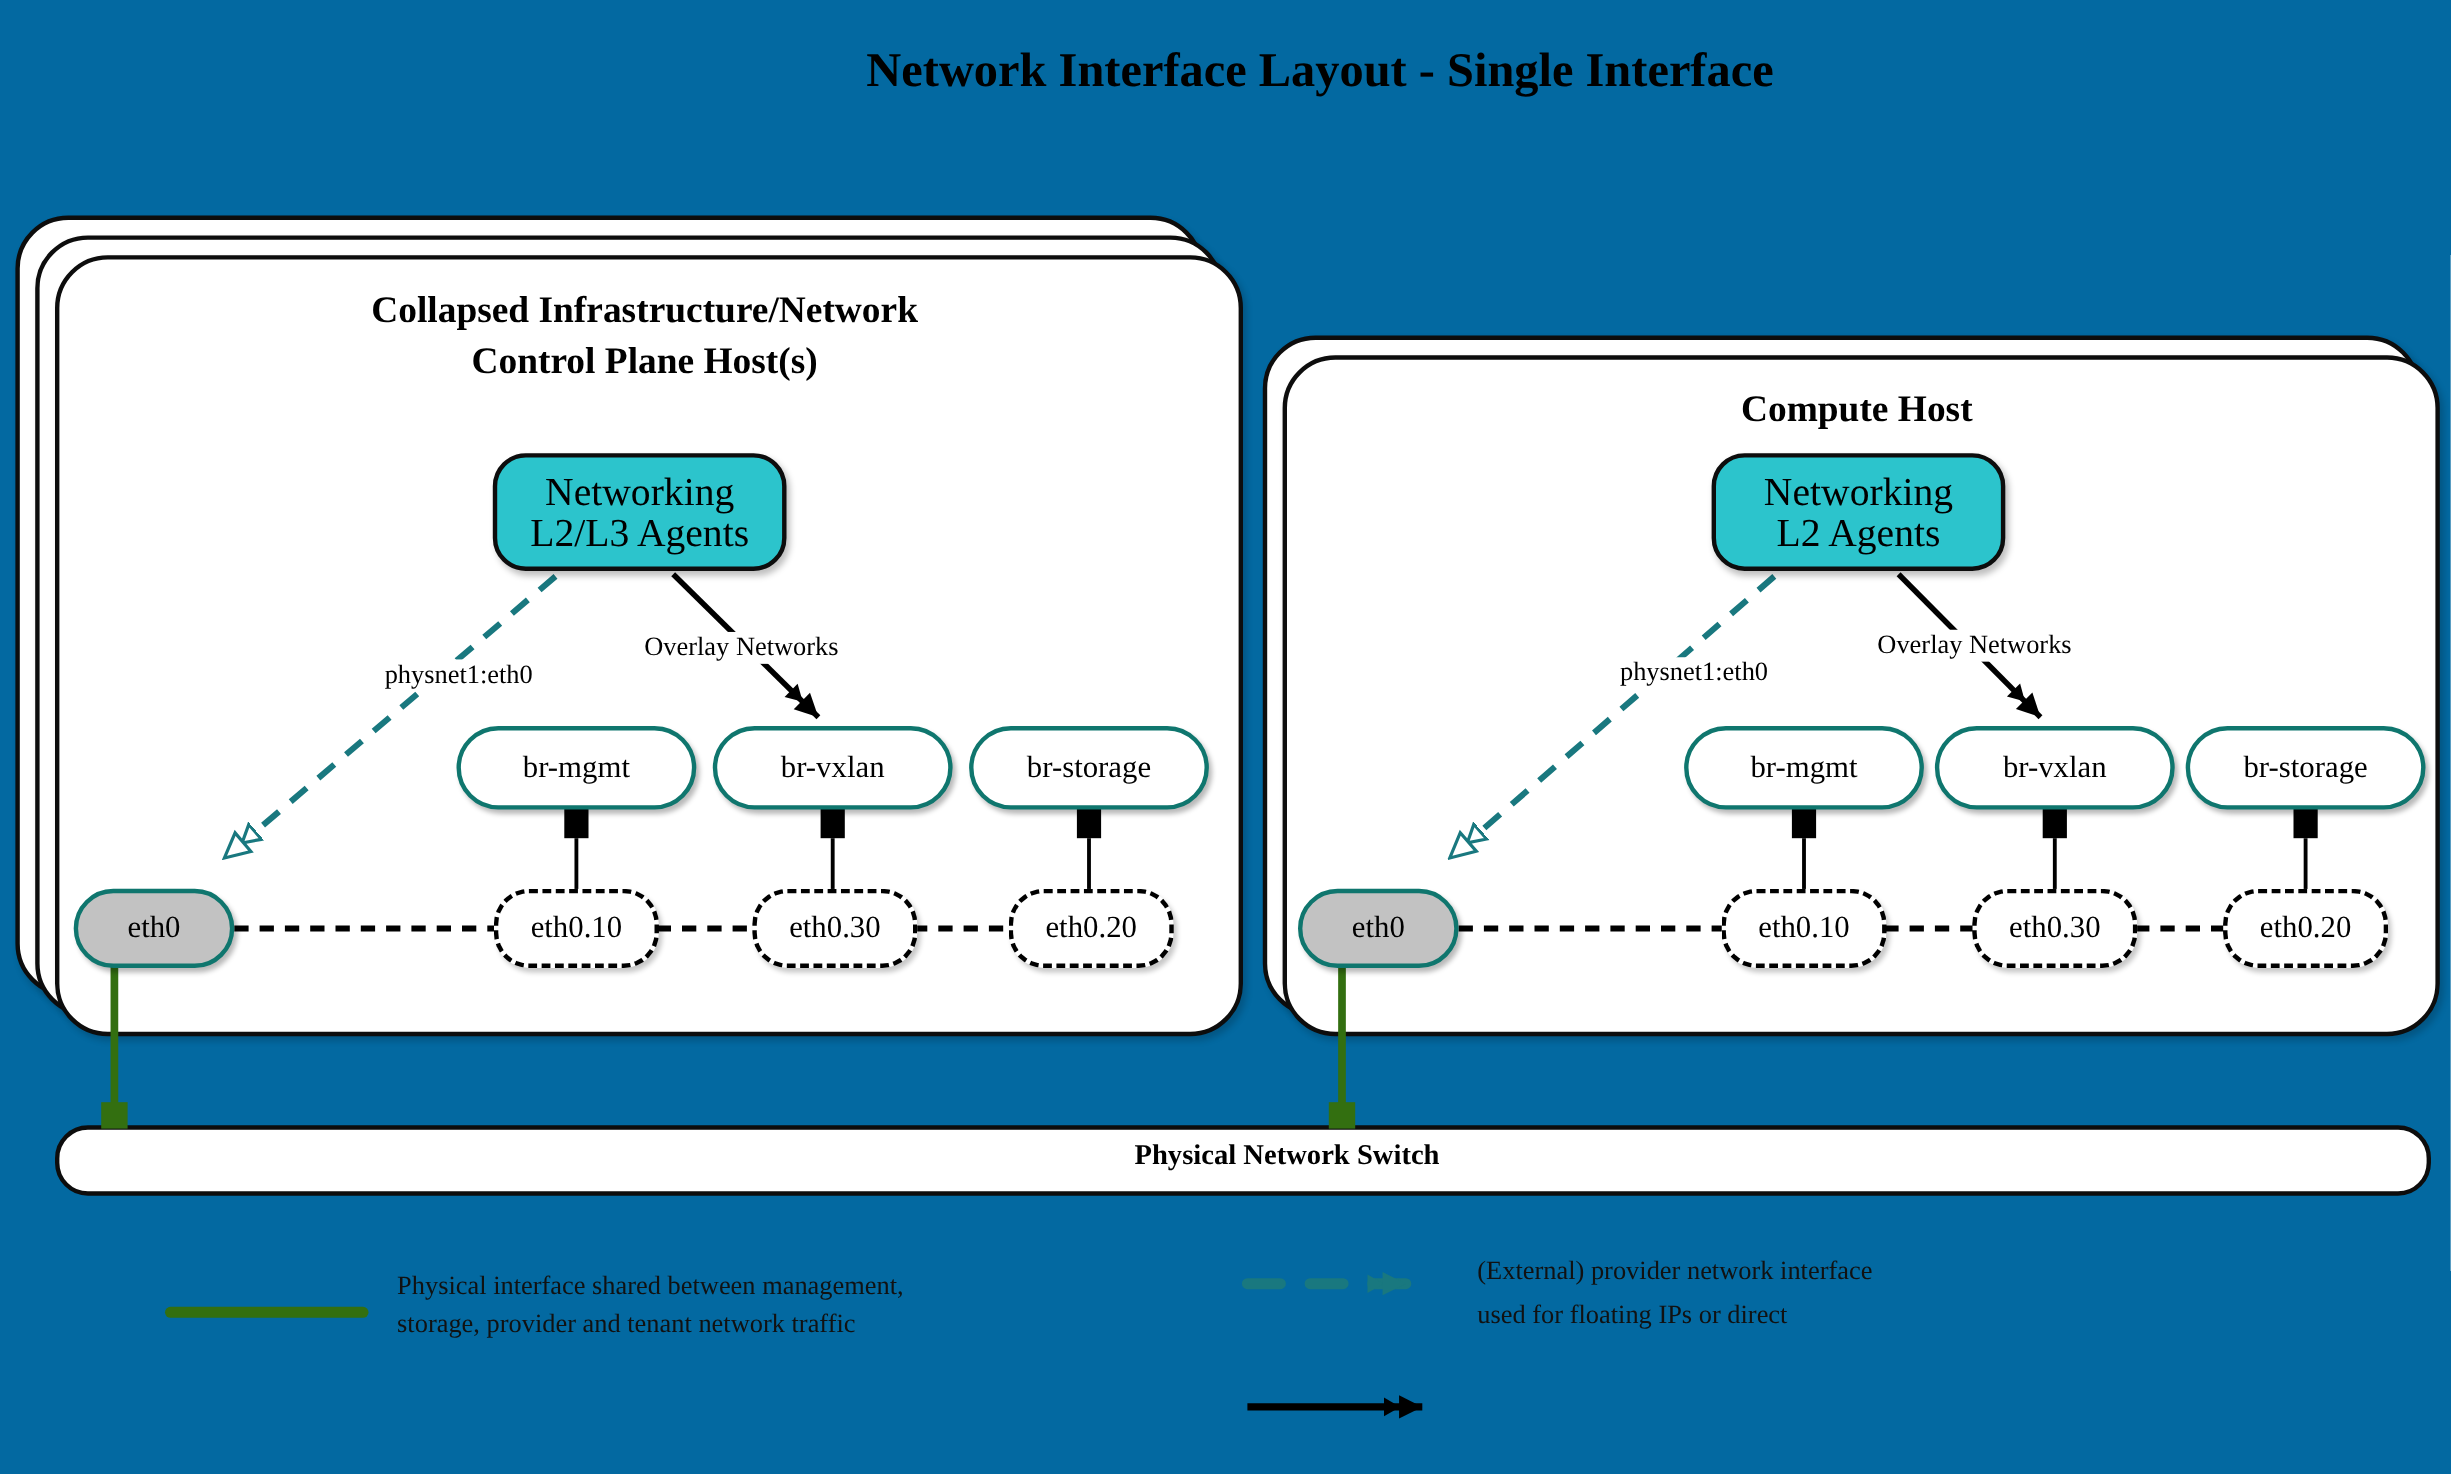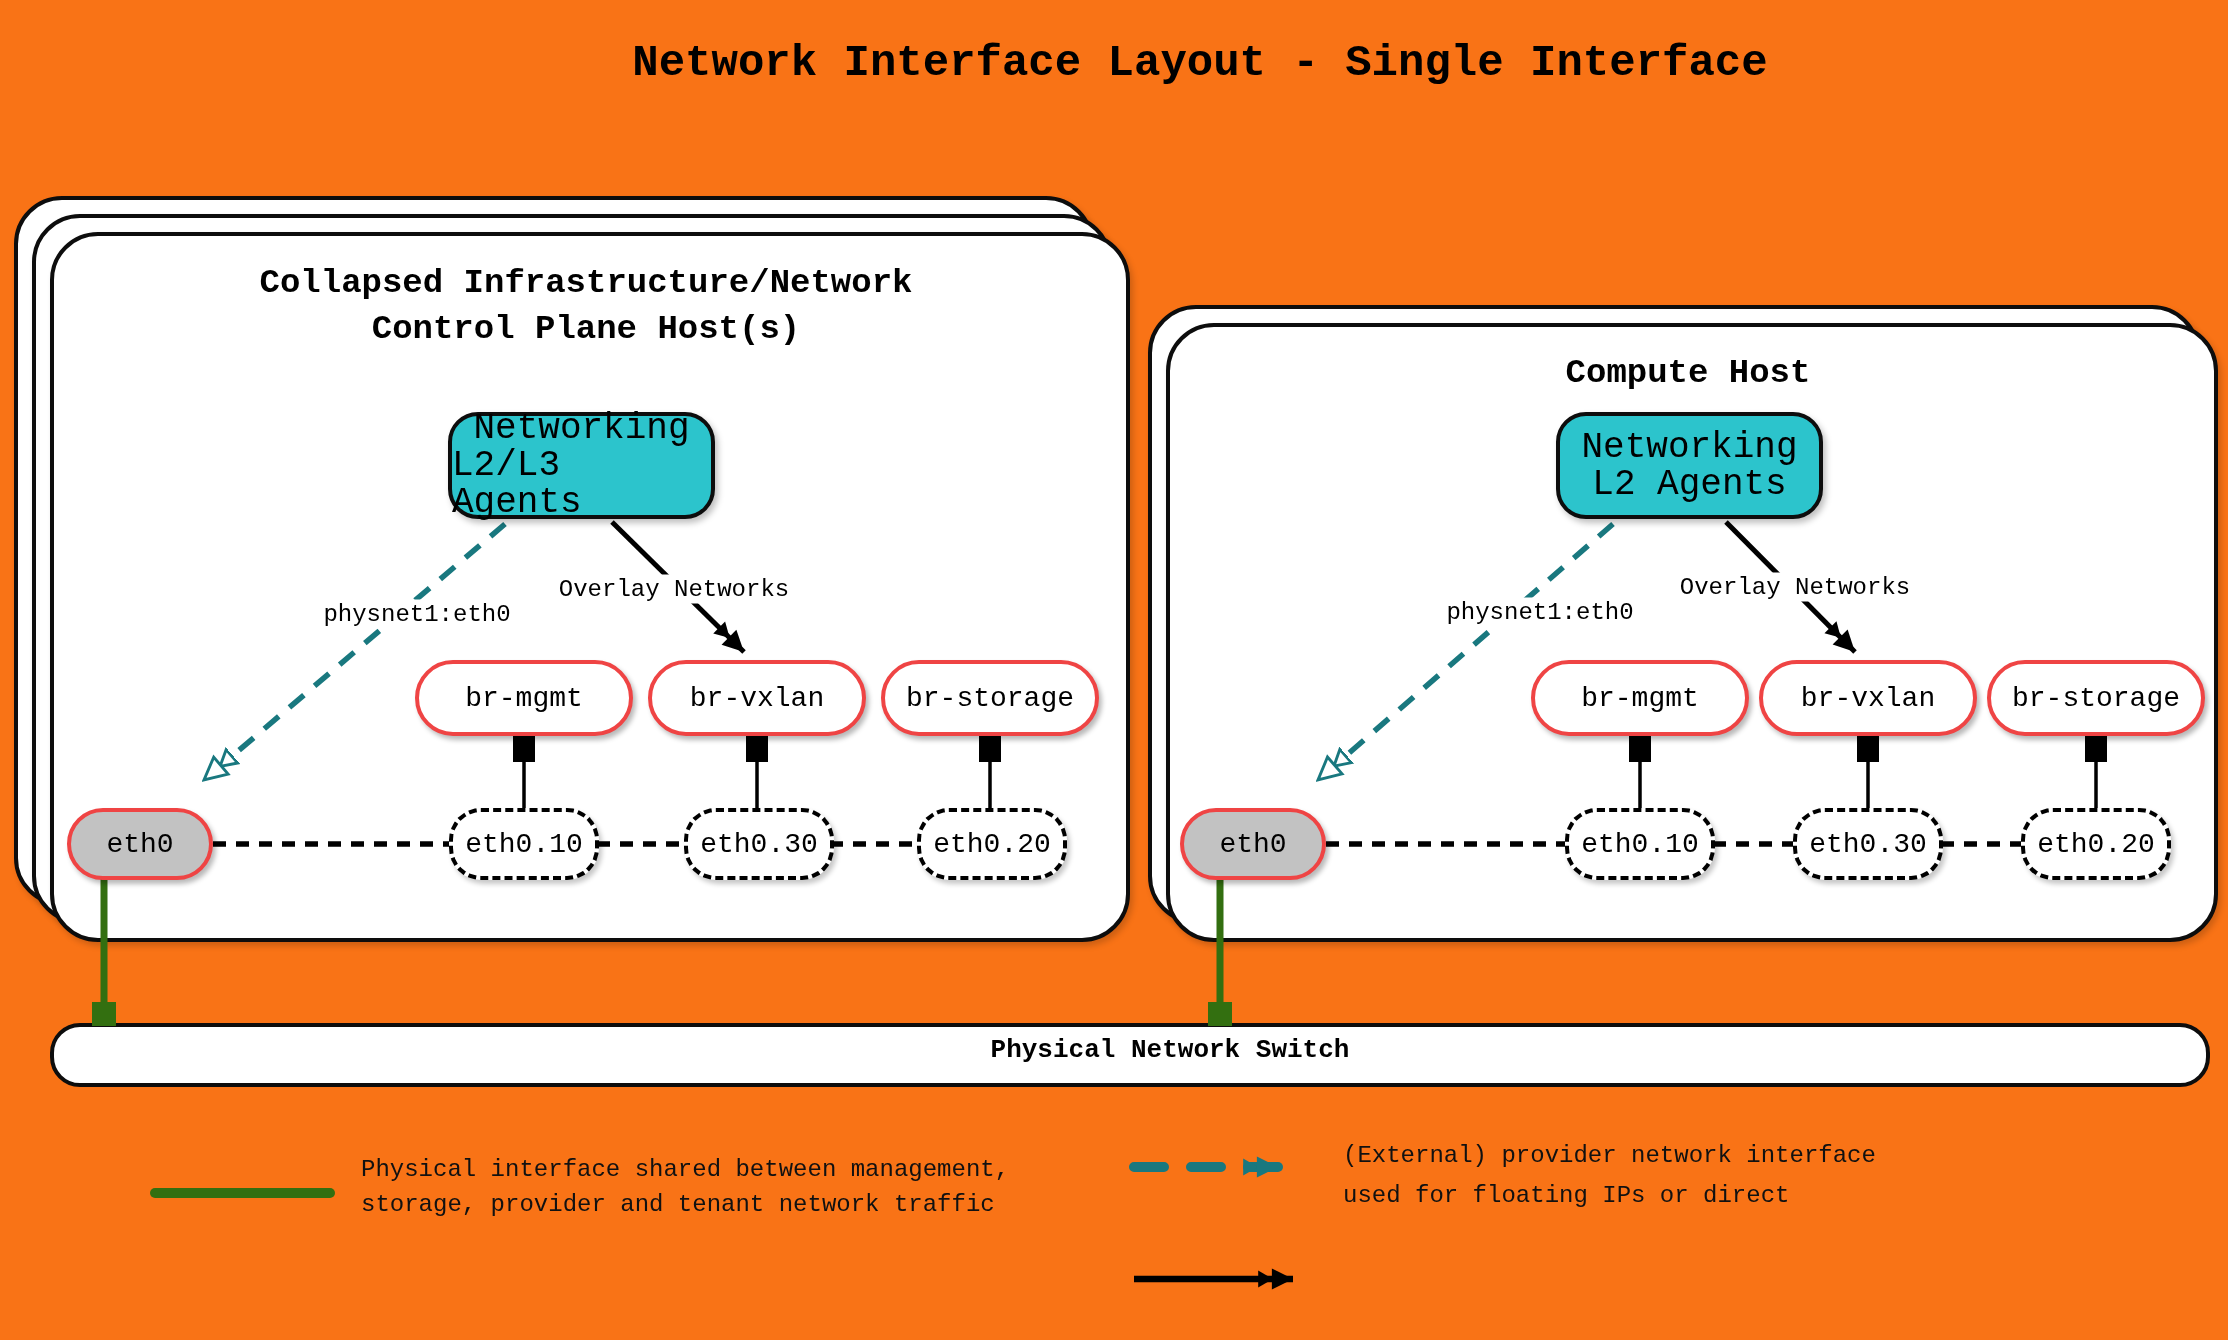--- a/index.html
+++ b/index.html
@@ -1,33 +1,33 @@
 <!DOCTYPE html>
 <html><head>
 <meta charset="utf-8">
 <style>
   html,body{margin:0;padding:0;background:#fff;}
   #canvas{
-    position:relative;width:2228px;height:1340px;overflow:hidden;background:#f97316;
-    font-family:Liberation Mono, monospace;color:#000;
+    position:relative;width:2228px;height:1340px;overflow:hidden;background:#0369a1;
+    font-family:Liberation Serif, serif;color:#000;
   }
   .abs{position:absolute;}
   .page-title{font-size:44px;font-weight:bold;text-align:center;letter-spacing:0px;}
   .hostbox{
     position:absolute;background:#fff;border:4.5px solid #0d0d0d;border-radius:48px;
     box-shadow:3px 4px 6px rgba(0,0,0,0.18);
   }
   .host-title{position:absolute;text-align:center;font-size:34px;font-weight:bold;line-height:46px;}
   .agent{
     position:absolute;background:#2cc4cc;border:4.5px solid #0d0d0d;border-radius:30px;
     display:flex;flex-direction:column;align-items:center;justify-content:center;
     font-size:36px;line-height:37px;box-shadow:3px 4px 6px rgba(0,0,0,0.25);
   }
   .pill{
-    position:absolute;background:#fff;border:4px solid #ef4444;border-radius:38px;
+    position:absolute;background:#fff;border:4px solid #0f766e;border-radius:38px;
     display:flex;align-items:center;justify-content:center;font-size:28px;
     box-shadow:3px 4px 5px rgba(0,0,0,0.28);
   }
   .pill.iface{background:#c2c2c2;}
   .pill.subif{border:4px dashed #000;border-radius:32px;box-shadow:3px 4px 5px rgba(0,0,0,0.22);}
   .edge-label{
     position:absolute;background:#fff;padding:1px 6px;font-size:24px;white-space:nowrap;
     transform:translate(-50%,-50%);text-align:center;
   }
   .switchbar{

